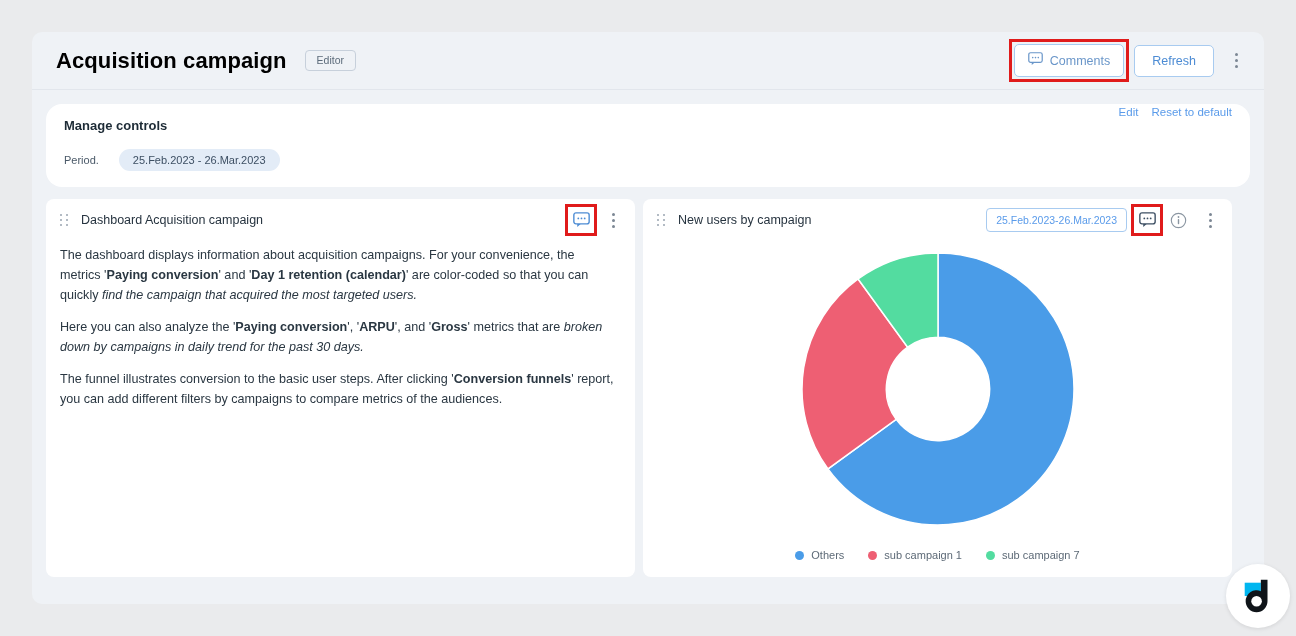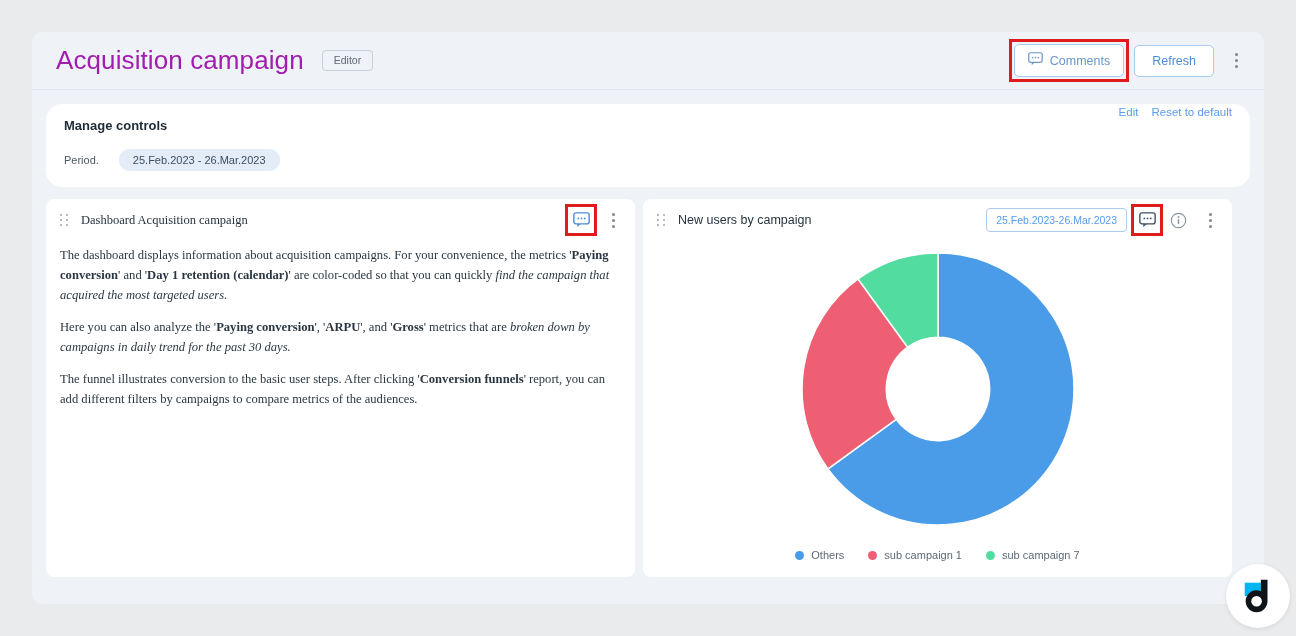--- a/index.html
+++ b/index.html
@@ -17,21 +17,21 @@
     border-radius: 10px;
   }
   
   .topbar {
     height: 58px;
     display: flex; align-items: center;
     padding: 0 18px 0 24px;
     border-bottom: 1px solid #e2e6ec;
   }
   .page-title {
-    font-size: 26px; color: #a21caf; font-weight: 400;
+    font-size: 22px; color: #000000; font-weight: 700;
     letter-spacing: .1px;
   }
   .editor-chip {
     margin-left: 18px;
     border: 1px solid #c7d0db;
     border-radius: 4px;
     font-size: 10.5px; color: #5c6b7a;
     padding: 4px 11px 4px 11px;
     background: transparent;
     line-height: 1;
@@ -98,21 +98,21 @@
 
   
   .widgets {
     display: flex; gap: 8px;
     margin: 12px 14px 0 14px;
   }
   .widget {
     background: #fff; border-radius: 8px;
     height: 378px; position: relative;
   }
-  .w-left { width: 589px; font-family: Liberation Serif, serif; }
+  .w-left { width: 589px; }
   .w-right { width: 589px; }
   .w-head {
     display: flex; align-items: center;
     height: 42px; padding: 0 12px 0 14px;
   }
   .drag-dots {
     width: 9px; display: grid;
     grid-template-columns: 3px 3px; grid-auto-rows: 3px;
     gap: 2px 3px; cursor: grab; margin-right: 12px;
   }

